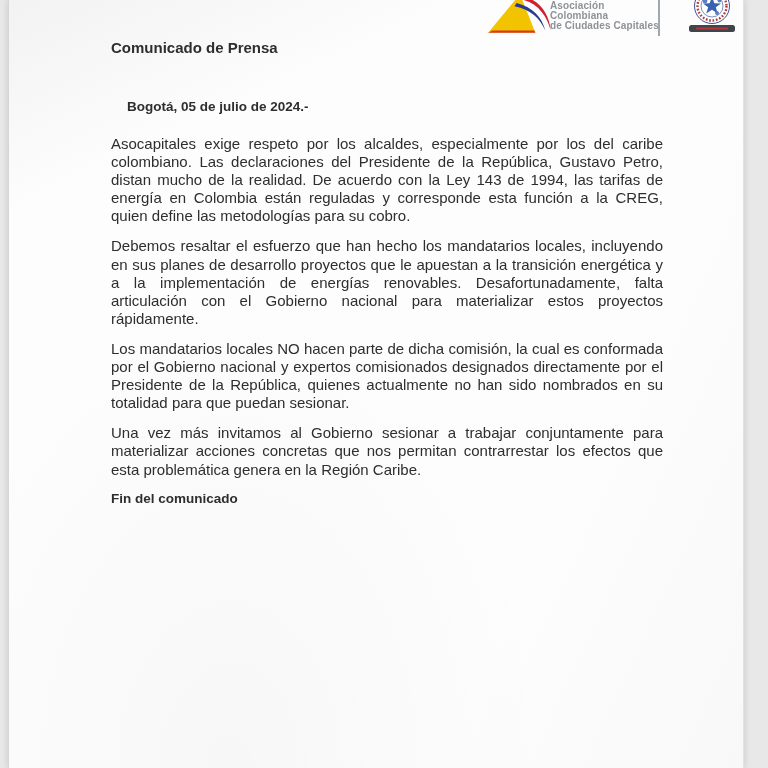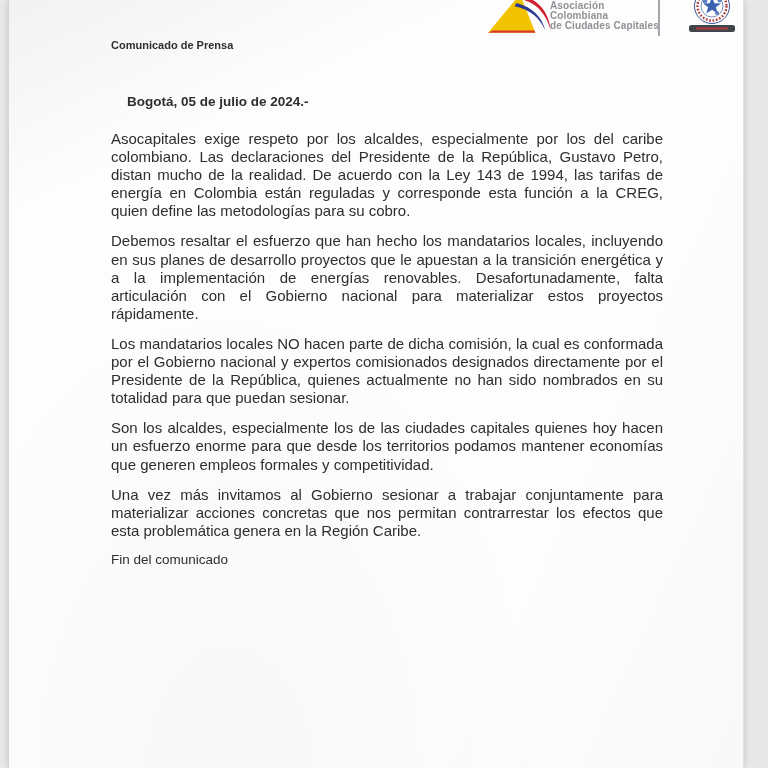--- a/index.html
+++ b/index.html
@@ -76,39 +76,39 @@
 
   
   .letter {
     position: absolute;
     left: 102px;
     top: 39px;
     width: 552px;
     color: #2e2e30;
   }
   .kicker {
-    font-size: 11px;
+    font-size: 15px;
     font-weight: 700;
     margin: 0 0 43px 0;
   }
   .dateline {
     font-size: 13.5px;
     font-weight: 700;
     margin: 0 0 21px 0;
     padding-left: 16px;
   }
   .letter p {
     font-size: 15px;
     line-height: 18.1px;
     text-align: justify;
     margin: 0 0 12px 0;
   }
   .closing {
     font-size: 13.5px;
-    font-weight: 400;
+    font-weight: 700;
   }
 </style>
 </head>
 <body>
 
 <div class="stage">
   <div class="page">
 
     <div class="header">
 
@@ -139,20 +139,19 @@
       </svg>
     </div>
 
     <div class="letter">
       <div class="kicker">Comunicado de Prensa</div>
       <div class="dateline">Bogotá, 05 de julio de 2024.-</div>
 
       <p>Asocapitales exige respeto por los alcaldes, especialmente por los del caribe colombiano. Las declaraciones del Presidente de la República, Gustavo Petro, distan mucho de la realidad. De acuerdo con la Ley 143 de 1994, las tarifas de energía en Colombia están reguladas y corresponde esta función a la CREG, quien define las metodologías para su cobro.</p>
       <p>Debemos resaltar el esfuerzo que han hecho los mandatarios locales, incluyendo en sus planes de desarrollo proyectos que le apuestan a la transición energética y a la implementación de energías renovables. Desafortunadamente, falta articulación con el Gobierno nacional para materializar estos proyectos rápidamente.</p>
       <p>Los mandatarios locales NO hacen parte de dicha comisión, la cual es conformada por el Gobierno nacional y expertos comisionados designados directamente por el Presidente de la República, quienes actualmente no han sido nombrados en su totalidad para que puedan sesionar.</p>
-      <p>Son los alcaldes, especialmente los de las ciudades capitales quienes hoy hacen un esfuerzo enorme para que desde los territorios podamos mantener economías que generen empleos formales y competitividad.</p>
       <p>Una vez más invitamos al Gobierno sesionar a trabajar conjuntamente para materializar acciones concretas que nos permitan contrarrestar los efectos que esta problemática genera en la Región Caribe.</p>
 
       <div class="closing">Fin del comunicado</div>
     </div>
 
   </div>
 </div>
 
 </body></html>

